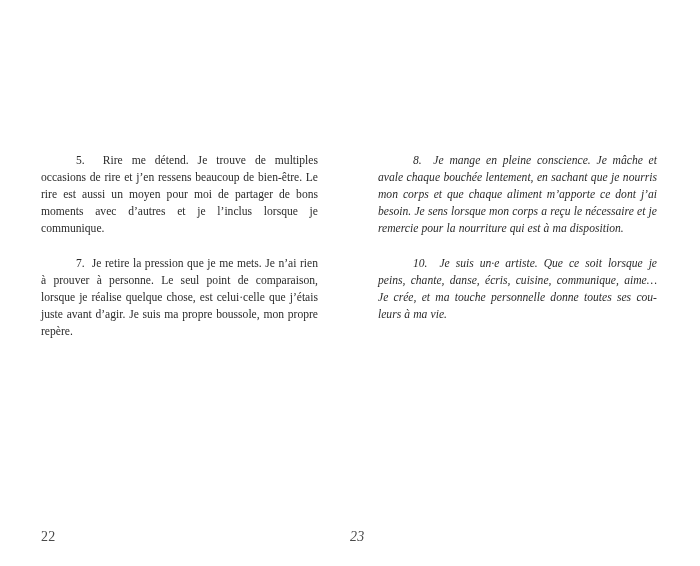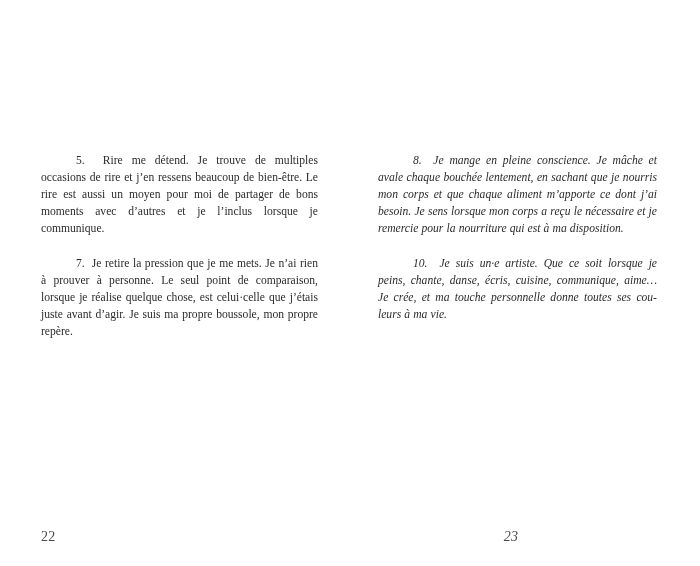--- a/index.html
+++ b/index.html
@@ -82,21 +82,21 @@
   .folio {
     position: absolute;
     top: 530px;
     font-size: 14px;
     line-height: 13px;
     color: #4a4a4a;
     letter-spacing: 0.2px;
   }
 
   .folio-left  { left: 41px; }
-  .folio-right { left: 0; width: 322px; text-align: center; }
+  .folio-right { left: 0; width: 322px; text-align: left; }
 </style>
 </head>
 <body>
 
 <div class="spread">
 
   <div class="page page-left">
     <div class="text-block">
 
       <p class="para"><span class="para-num">5.</span>&nbsp;&nbsp;<span>Rire me détend. Je trouve de multiples occasions de rire et j’en ressens beaucoup de bien-être. Le rire est aussi un moyen pour moi de partager de bons moments avec d’autres et je l’inclus lorsque je communique.</span></p>

